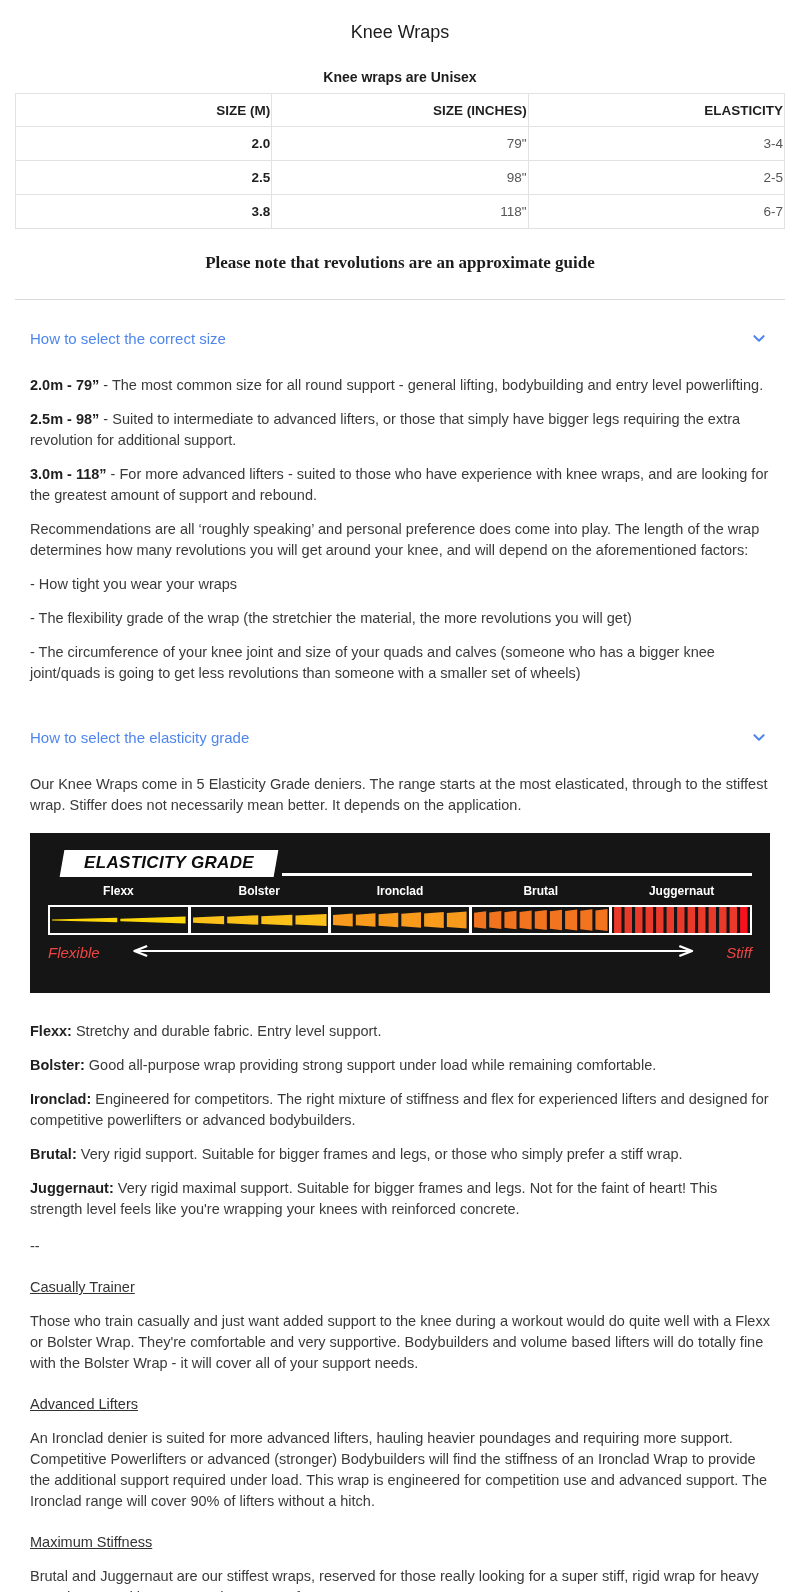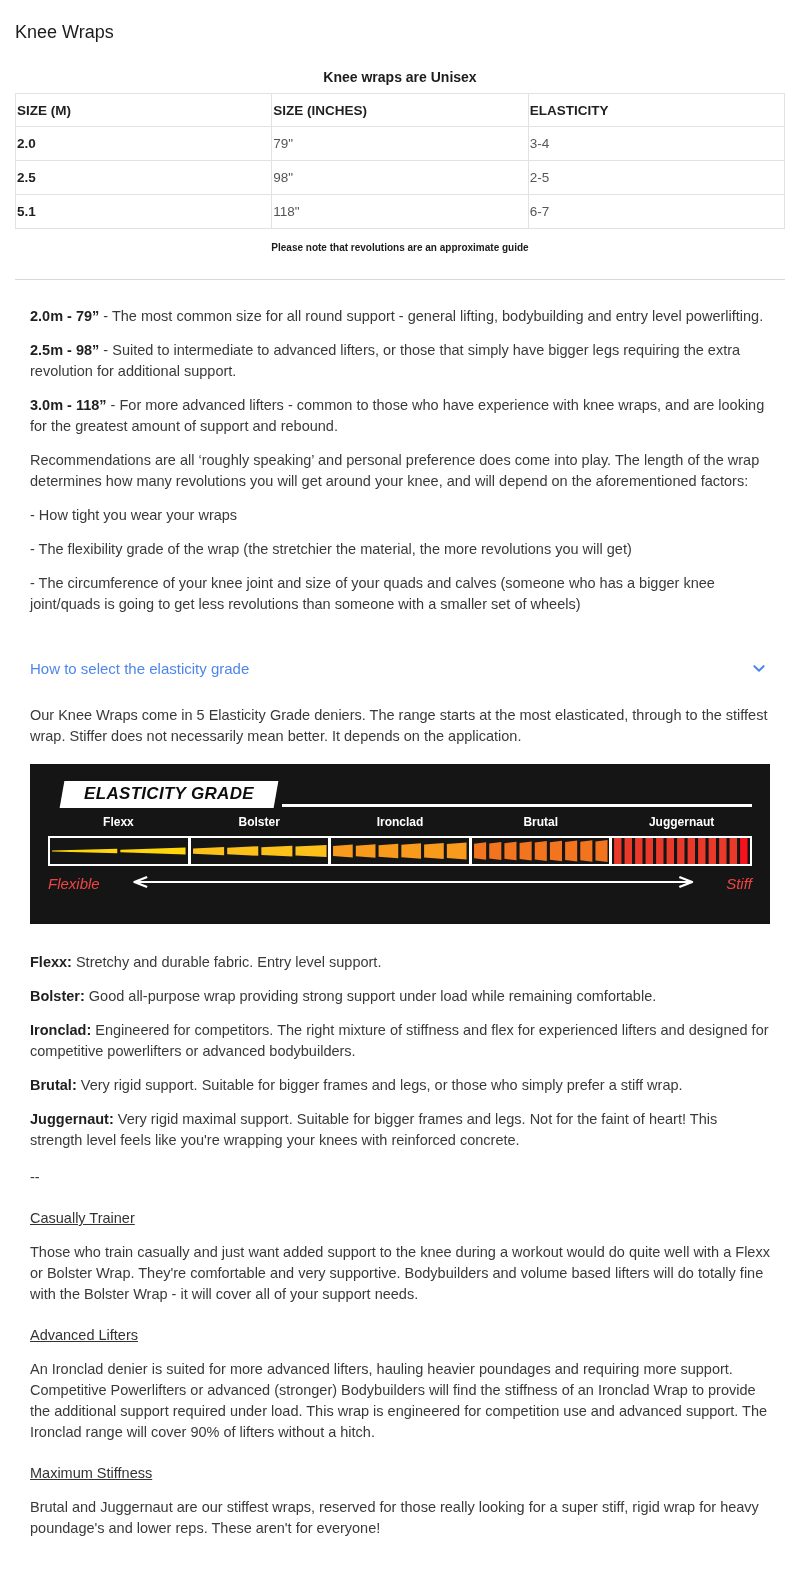--- a/index.html
+++ b/index.html
@@ -1,29 +1,29 @@
 <!DOCTYPE html>
 <html><head>
 <meta charset="utf-8">
 <style>
   * { box-sizing: border-box; }
   html,body { margin:0; padding:0; background:#fff; }
   body { font-family:"Liberation Sans", sans-serif; color:#333; }
   .page { width:800px; min-height:1592px; margin:0 auto; padding:14px 15px 70px; }
 
-  .title { font-size:18px; font-weight:400; color:#1c1c1c; text-align:left; margin:8px 0 0; }
+  .title { font-size:18px; font-weight:400; color:#1c1c1c; text-align:center; margin:8px 0 0; }
   .subtitle { font-size:14px; font-weight:700; color:#1c1c1c; text-align:center; margin:26px 0 8px; }
 
   table.size-table { width:100%; border-collapse:collapse; table-layout:fixed; }
-  .size-table th, .size-table td { border:1px solid #e2e2e2; text-align:left; font-size:13.5px; }
+  .size-table th, .size-table td { border:1px solid #e2e2e2; text-align:right; font-size:13.5px; }
   .size-table th { height:33px; font-weight:700; color:#1f1f1f; }
   .size-table td { height:34px; color:#555; }
   .size-table td.c0 { font-weight:700; color:#1f1f1f; }
 
-  .note { font-size:10px; font-weight:700; color:#1c1c1c; text-align:center; margin:13px 0 0; }
+  .note { font-size:17px; font-weight:700; color:#1c1c1c; text-align:center; margin:24px 0 0;font-family:Liberation Serif, serif; }
   hr.divider { border:none; border-top:1px solid #d8d8d8; margin:26px 0 0; }
 
   .content { margin:0 15px; }
   .acc-header { display:flex; justify-content:space-between; align-items:center; margin-top:27px; cursor:pointer; }
   .acc-header.second { margin-top:42px; }
   .acc-label { color:#4f86ec; font-size:15px; }
   .chev { width:22px; height:22px; flex:0 0 auto; }
 
   p.body { font-size:14.5px; line-height:21px; margin:13px 0; color:#3a3a3a; }
   p.body.first { margin-top:26px; }
@@ -73,36 +73,42 @@
         <td class="c0">2.0</td>
         <td>79"</td>
         <td>3-4</td>
       </tr>
       <tr>
         <td class="c0">2.5</td>
         <td>98"</td>
         <td>2-5</td>
       </tr>
       <tr>
-        <td class="c0">5.1</td>
+        <td class="c0">3.8</td>
         <td>118"</td>
         <td>6-7</td>
       </tr>
     </tbody>
   </table>
 
   <div class="note">Please note that revolutions are an approximate guide</div>
 
   <hr class="divider">
 
   <div class="content">
+    <div class="acc-header" role="button">
+      <span class="acc-label">How to select the correct size</span>
+      <svg class="chev" viewBox="0 0 24 24">
+        <polyline points="7,10 12,15 17,10" fill="none" stroke="#4f86ec" stroke-width="2.2" stroke-linecap="round" stroke-linejoin="round"></polyline>
+      </svg>
+    </div>
 
     <p class="body first"><b class="lead">2.0m - 79”</b><span> - The most common size for all round support - general lifting, bodybuilding and entry level powerlifting.</span></p>
     <p class="body"><b class="lead">2.5m - 98”</b><span> - Suited to intermediate to advanced lifters, or those that simply have bigger legs requiring the extra revolution for additional support.</span></p>
-    <p class="body"><b class="lead">3.0m - 118”</b><span> - For more advanced lifters - common to those who have experience with knee wraps, and are looking for the greatest amount of support and rebound.</span></p>
+    <p class="body"><b class="lead">3.0m - 118”</b><span> - For more advanced lifters - suited to those who have experience with knee wraps, and are looking for the greatest amount of support and rebound.</span></p>
 
     <p class="body">Recommendations are all ‘roughly speaking’ and personal preference does come into play. The length of the wrap determines how many revolutions you will get around your knee, and will depend on the aforementioned factors:</p>
     <p class="body">- How tight you wear your wraps</p>
     <p class="body">- The flexibility grade of the wrap (the stretchier the material, the more revolutions you will get)</p>
     <p class="body">- The circumference of your knee joint and size of your quads and calves (someone who has a bigger knee joint/quads is going to get less revolutions than someone with a smaller set of wheels)</p>
   </div>
 
   <div class="content">
     <div class="acc-header second" role="button">
       <span class="acc-label">How to select the elasticity grade</span>

